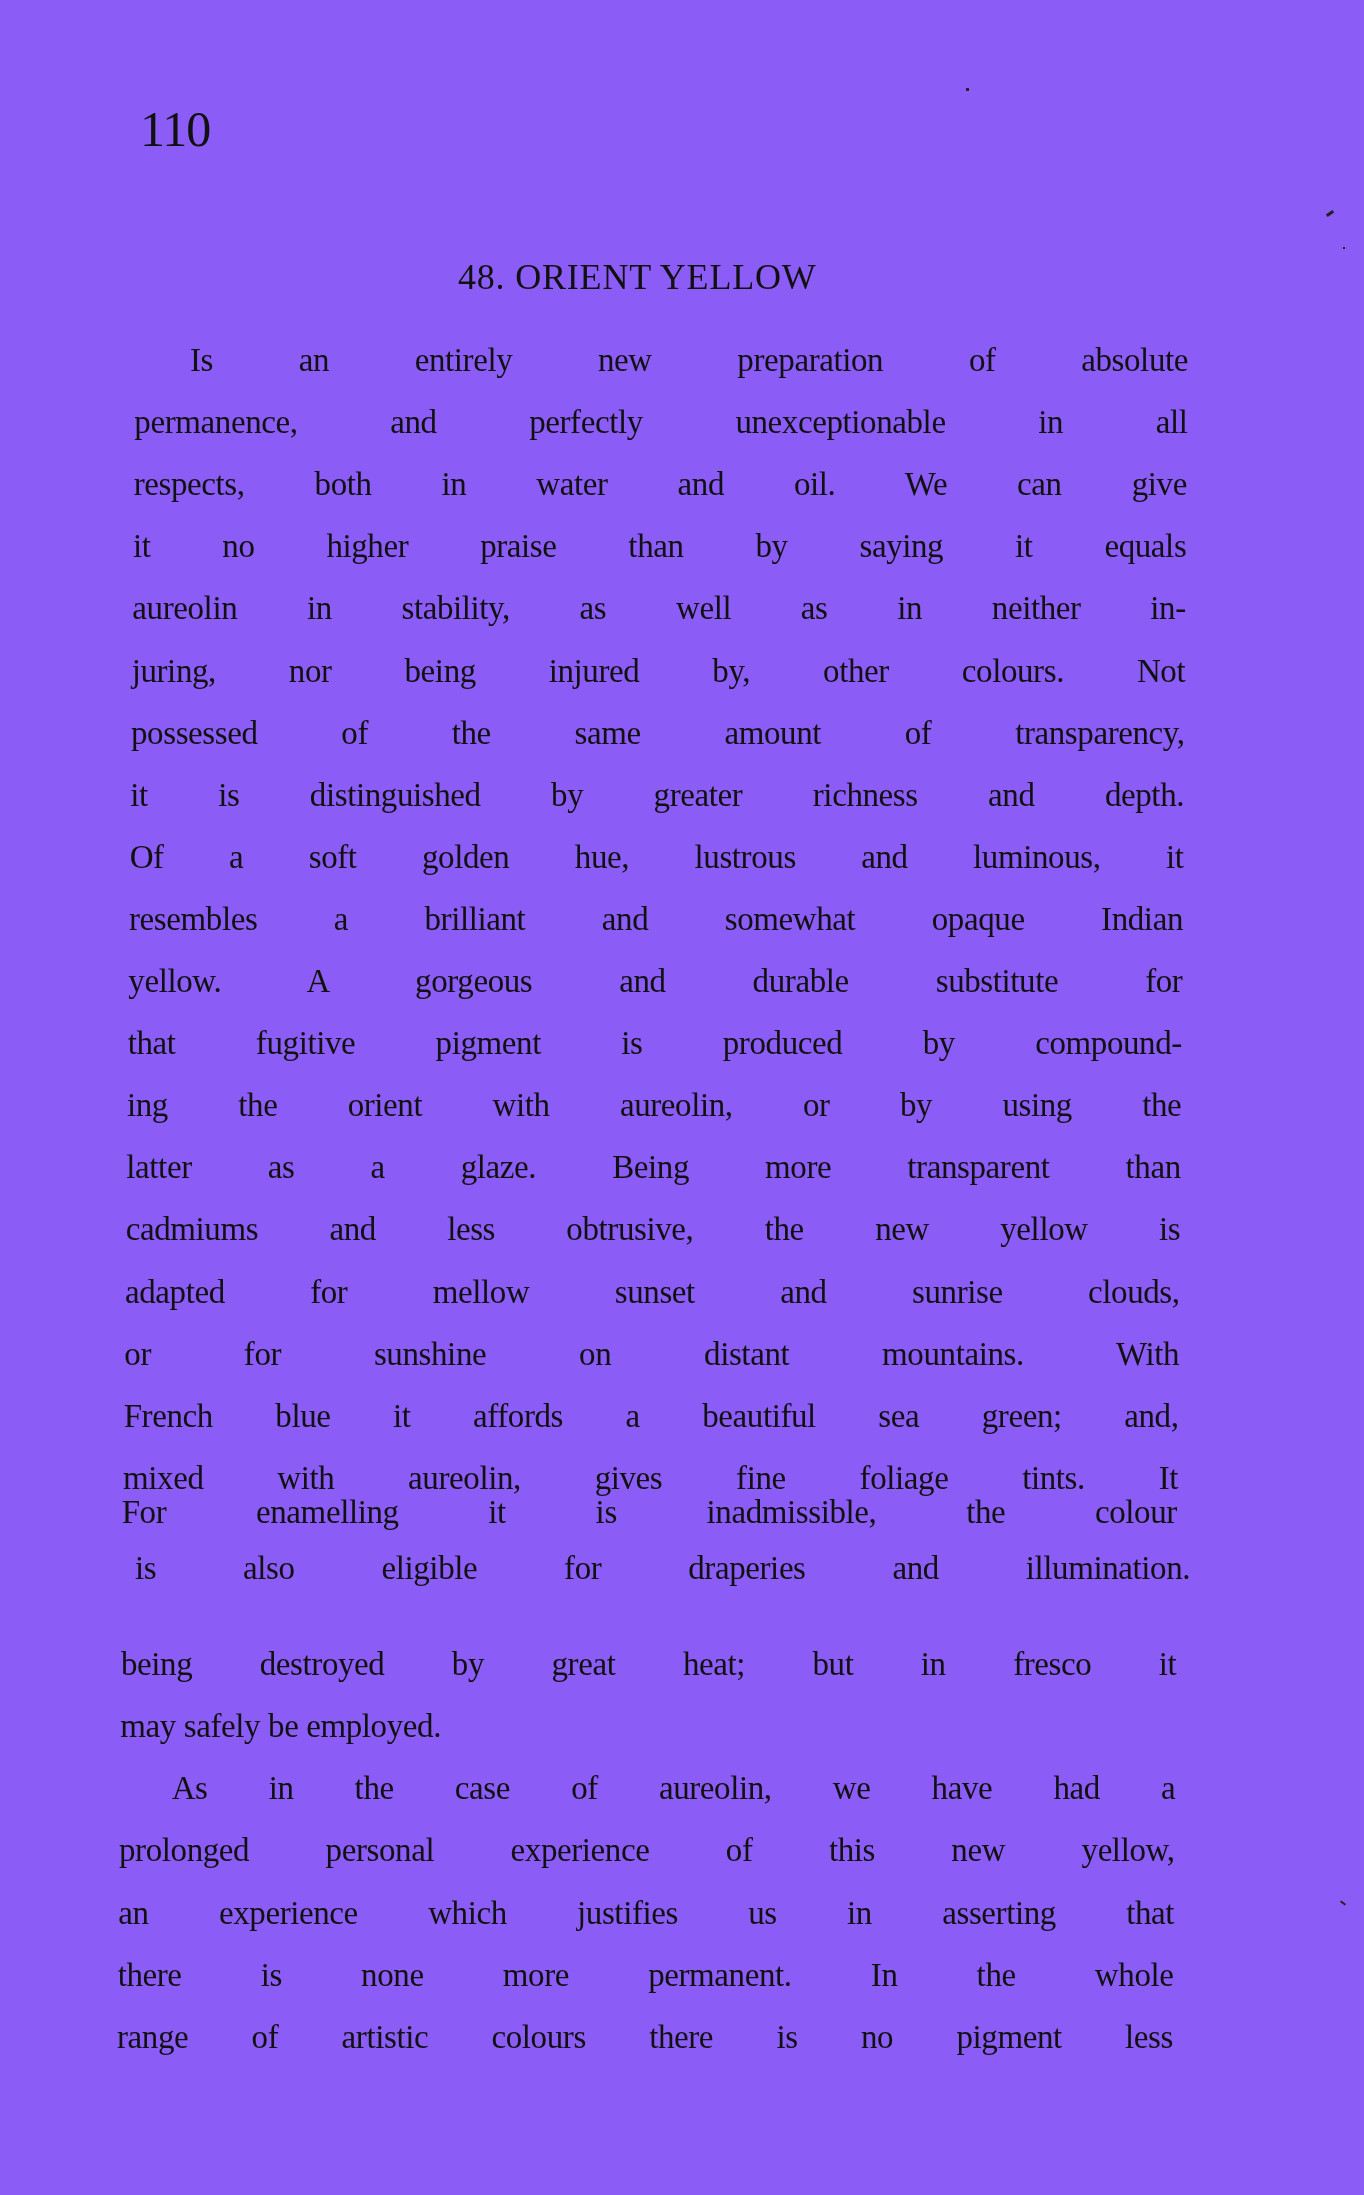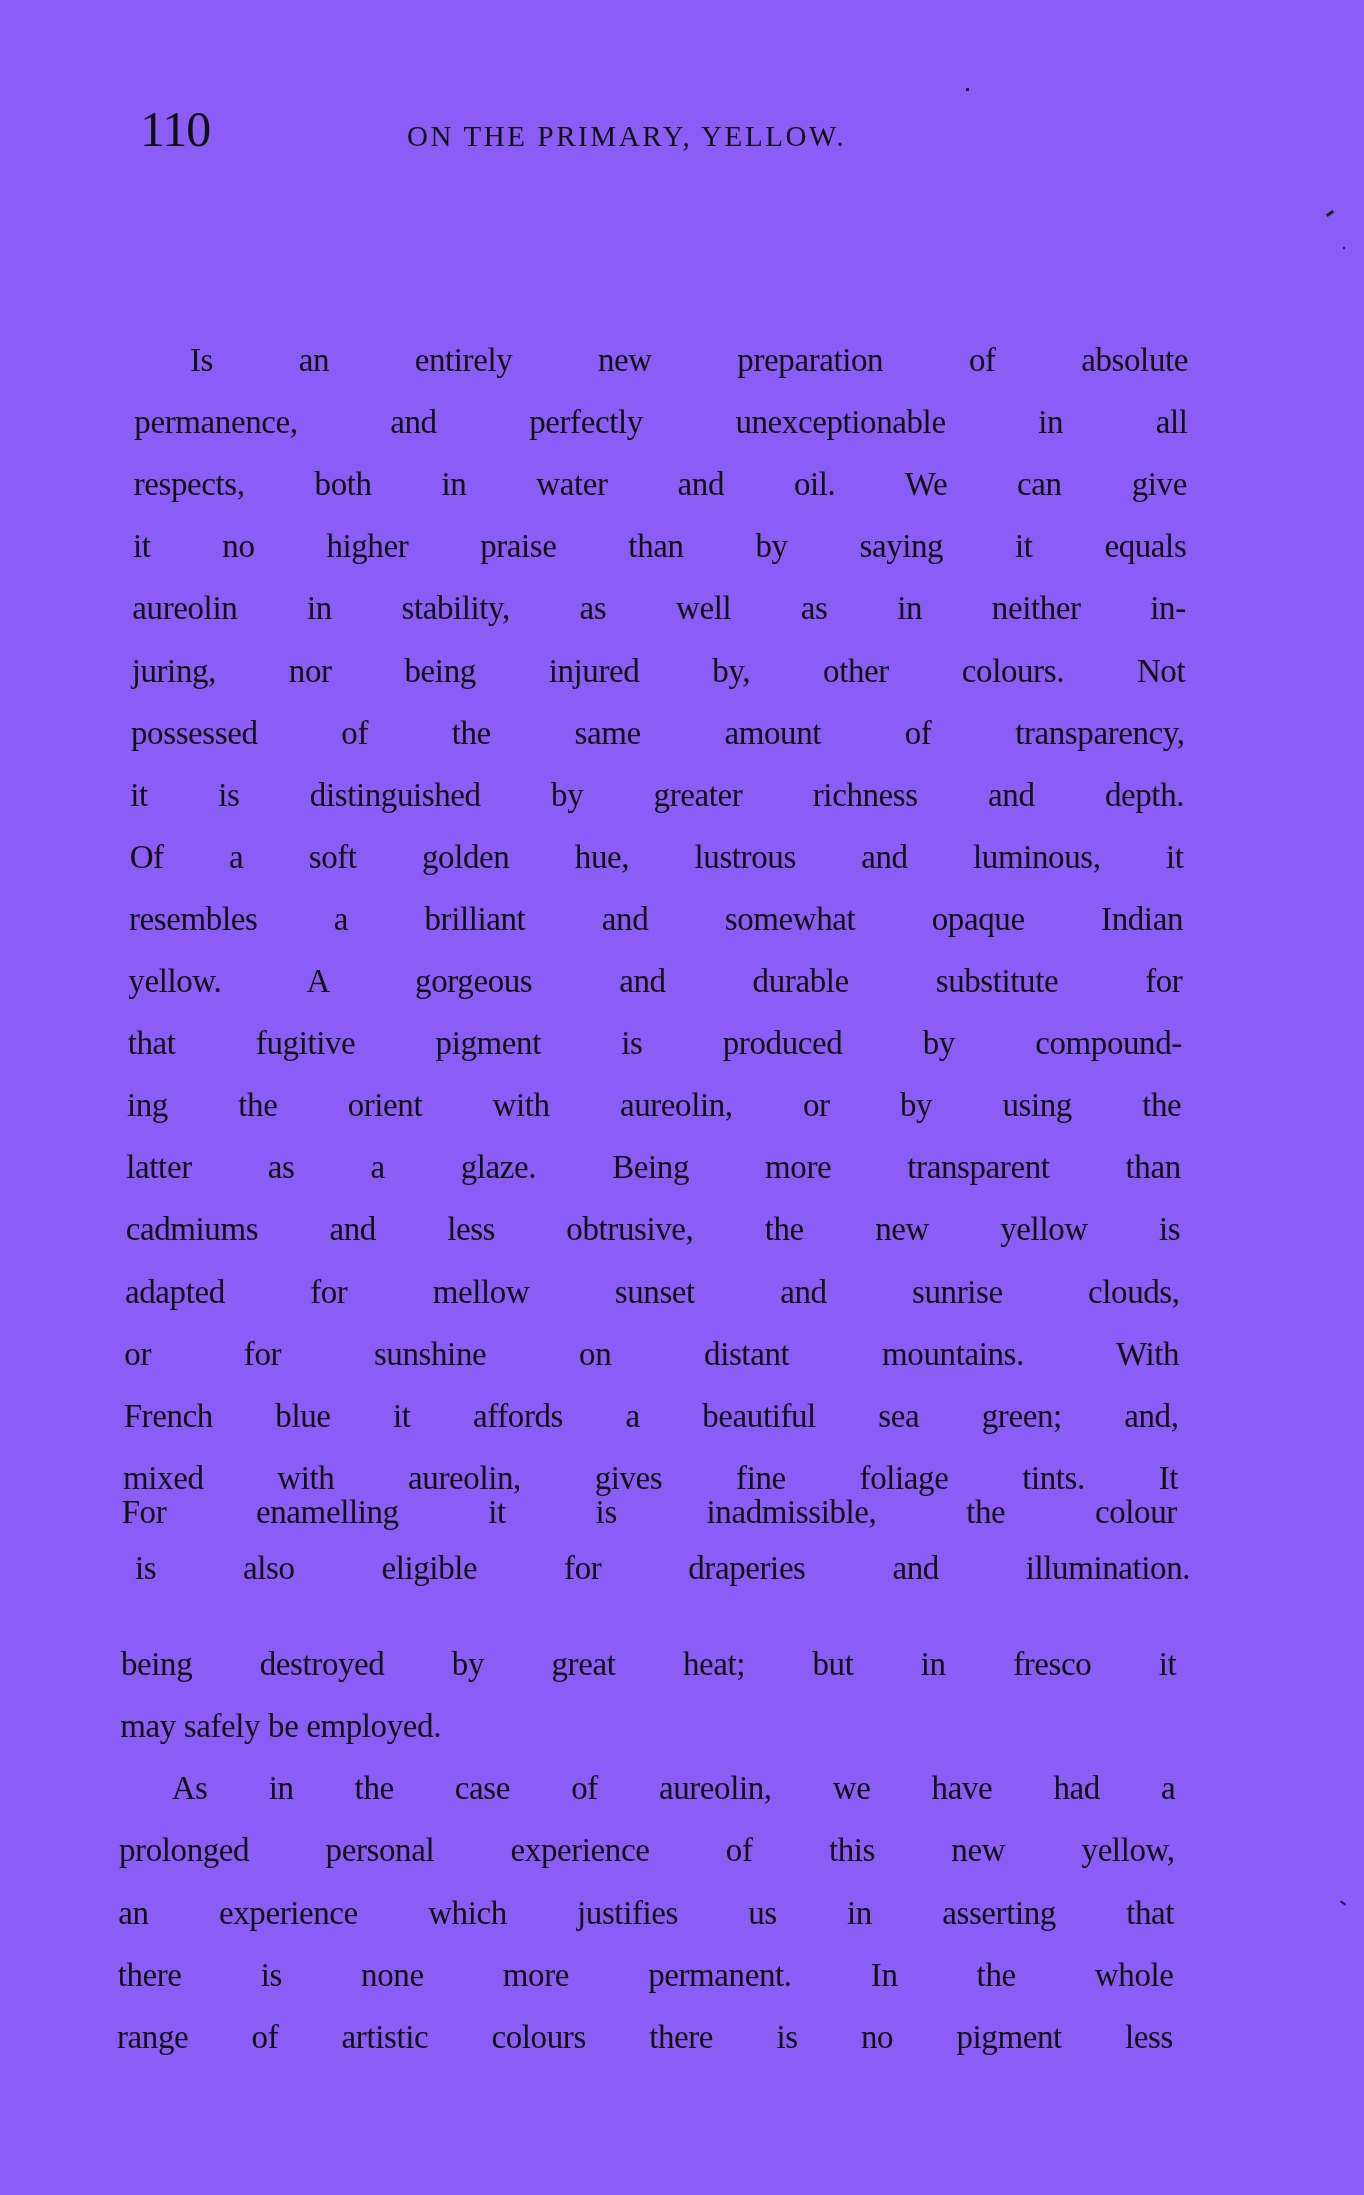--- a/index.html
+++ b/index.html
@@ -11,21 +11,21 @@
   .section-title { position: absolute; left: 458px; top: 259px; font-size: 36px; line-height: 36px; letter-spacing: 0.8px; }
   .line { position: absolute; font-size: 33px; line-height: 50px; height: 50px; white-space: nowrap;
           text-align: justify; text-align-last: justify; letter-spacing: -0.4px; }
   .mark { position: absolute; background: #222; }
 </style>
 </head>
 <body>
 
 <div class="page">
   <div class="page-number">110</div>
-  <div class="running-head">ON THE PRIMARY, YELLOW.</div>
+  <div class="section-title">48. ORIENT YELLOW</div>
 
   <div id="body-text">
       <div class="line" style="left: 190px; top: 335px; width: 998px; white-space: normal; overflow: visible;">Is an entirely new preparation of absolute</div>
       <div class="line" style="left: 134.333px; top: 397.1px; width: 1053.11px; white-space: normal; overflow: visible;">permanence, and perfectly unexceptionable in all</div>
       <div class="line" style="left: 133.667px; top: 459.2px; width: 1053.22px; white-space: normal; overflow: visible;">respects, both in water and oil. We can give</div>
       <div class="line" style="left: 133px; top: 521.3px; width: 1053.33px; white-space: normal; overflow: visible;">it no higher praise than by saying it equals</div>
       <div class="line" style="left: 132.333px; top: 583.4px; width: 1053.44px; white-space: normal; overflow: visible;">aureolin in stability, as well as in neither in-</div>
       <div class="line" style="left: 131.667px; top: 645.5px; width: 1053.56px; white-space: normal; overflow: visible;">juring, nor being injured by, other colours. Not</div>
       <div class="line" style="left: 131px; top: 707.6px; width: 1053.67px; white-space: normal; overflow: visible;">possessed of the same amount of transparency,</div>
       <div class="line" style="left: 130.333px; top: 769.7px; width: 1053.78px; white-space: normal; overflow: visible;">it is distinguished by greater richness and depth.</div>

